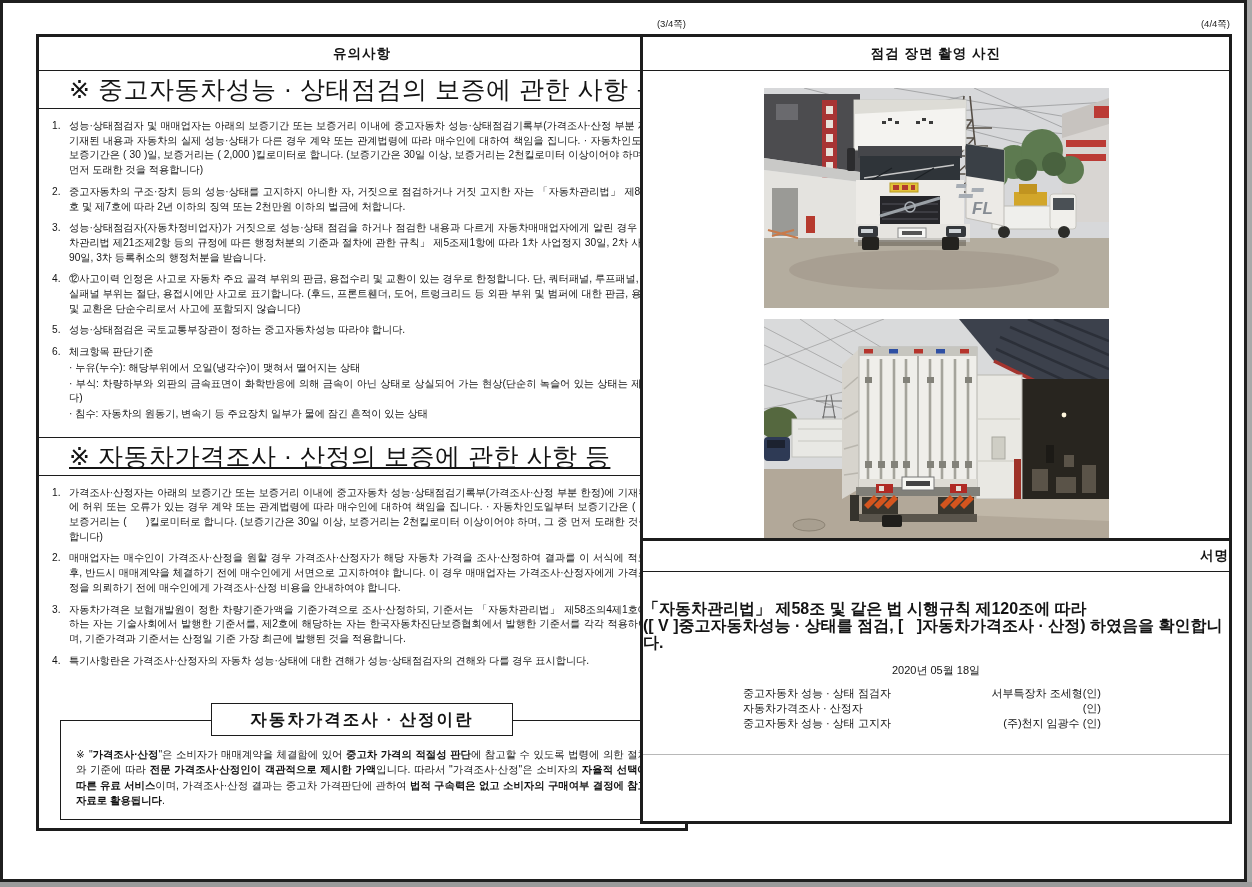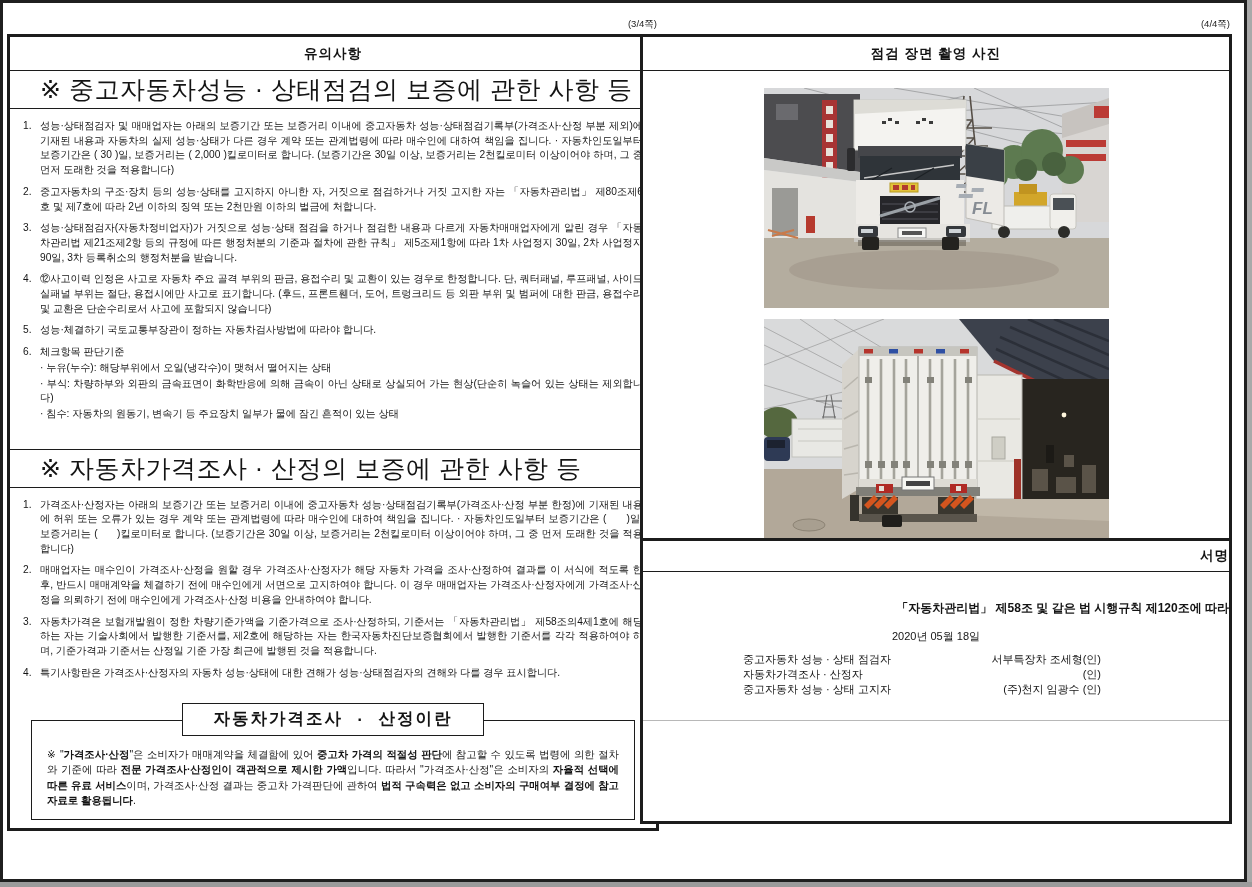--- a/index.html
+++ b/index.html
@@ -7,58 +7,58 @@
           font-family:"Liberation Sans","DejaVu Sans",sans-serif;color:#141414;}
   
   .edge-top{position:absolute;left:0;top:0;right:0;height:3px;background:#1f1f1f;}
   .edge-left{position:absolute;left:0;top:0;bottom:0;width:3px;background:#1f1f1f;}
   .edge-r-black{position:absolute;right:5px;top:0;bottom:0;width:3px;background:#1f1f1f;}
   .edge-r-gray{position:absolute;right:0;top:0;bottom:0;width:5px;background:#a9a9a9;}
   .edge-b-black{position:absolute;left:0;right:5px;bottom:5px;height:3px;background:#1f1f1f;}
   .edge-b-gray{position:absolute;left:0;right:0;bottom:0;height:5px;background:#9b9b9b;}
 
   .page-wrap{position:absolute;top:14px;}
-  .page-wrap.left{left:7px;width:652px;}
+  .page-wrap.left{left:36px;width:652px;}
   .page-wrap.right{left:640px;width:592px;}
   .page-num{font-size:9.5px;text-align:right;height:20px;line-height:20px;padding-right:2px;color:#222;}
   .page-box{border:3px solid #1c1c1c;background:#fff;box-sizing:border-box;display:flex;flex-direction:column;overflow:hidden;}
   .page-box.p3{height:797px;}
   .page-box.p4{height:790px;}
 
   .bar-title{flex:none;height:33px;line-height:33px;text-align:center;font-weight:bold;
              font-size:13.5px;letter-spacing:1px;border-bottom:1.5px solid #1c1c1c;}
   .sec-heading{flex:none;height:37px;line-height:37px;font-size:25px;letter-spacing:.5px;
                padding-left:30px;border-bottom:1.5px solid #1c1c1c;white-space:nowrap;}
-  .sec-heading.second{border-top:1.5px solid #1c1c1c;margin-top:18px;}
+  .sec-heading.second{border-top:1.5px solid #1c1c1c;margin-top:6px;text-decoration:underline;}
 
   .body-list{flex:none;padding:10px 13px 2px 13px;font-size:10.2px;line-height:14.7px;text-align:justify;}
   .item{display:flex;margin-bottom:7px;}
   .item .num{flex:none;width:17px;}
   .item .txt{flex:1;}
   .item .sub{margin-top:1px;}
 
   .note-area{margin-top:auto;flex:none;padding:0 21px 8px 21px;}
   .note-box{position:relative;border:1.5px solid #1c1c1c;margin-top:24px;padding:26px 15px 11px 15px;}
   .note-title{position:absolute;left:50%;top:-18px;transform:translateX(-50%);width:302px;height:33px;
               line-height:31px;background:#fff;border:1.5px solid #1c1c1c;text-align:center;
-              font-family:Liberation Mono, monospace;font-weight:bold;font-size:16.5px;letter-spacing:2px;
+              font-family:Liberation Serif, serif;font-weight:bold;font-size:16.5px;letter-spacing:2px;
               box-sizing:border-box;white-space:nowrap;}
   .note-body{margin:0;font-size:10.4px;line-height:15.2px;text-align:justify;}
   .note-body .b{font-weight:bold;}
 
   
   .photo-area{flex:none;height:467px;overflow:hidden;}
   .photo{display:block;margin:0 auto;}
   .photo.first{margin-top:17px;}
   .photo.second{margin-top:11px;}
 
   .sign-bar{flex:none;height:30px;line-height:30px;text-align:right;font-weight:bold;font-size:13.5px;
             letter-spacing:1px;border-top:3px solid #1c1c1c;border-bottom:1px solid #1c1c1c;}
   .sign-body{flex:1;display:flex;flex-direction:column;font-size:11px;}
-  .stmt{font-weight:bold;font-size:12px;text-align:right;line-height:17px;white-space:pre-wrap;}
+  .stmt{font-weight:bold;font-size:16px;text-align:left;line-height:17px;white-space:pre-wrap;}
   .stmt.first{margin-top:28px;}
   .sign-date{text-align:center;margin-top:12px;font-size:11px;}
   .sig-rows{margin-top:8px;}
   .sig-row{display:flex;padding:0 128px 0 100px;line-height:15.2px;justify-content:space-between;}
   .sig-role{flex:none;}
   .sig-val{margin-left:auto;text-align:right;}
   .divider{height:1px;background:#b8b8b8;margin:22px 0 0 0;}
   .confirm{margin-top:16px;}
   .confirm .stmt{margin-top:0;}
   .confirm-date{text-align:center;margin-top:14px;font-size:11px;white-space:pre-wrap;}
@@ -91,21 +91,21 @@
           <div class="item">
             <span class="num">3.</span>
             <div class="txt">성능·상태점검자(자동차정비업자)가 거짓으로 성능·상태 점검을 하거나 점검한 내용과 다르게 자동차매매업자에게 알린 경우 「자동차관리법 제21조제2항 등의 규정에 따른 행정처분의 기준과 절차에 관한 규칙」 제5조제1항에 따라 1차 사업정지 30일, 2차 사업정지 90일, 3차 등록취소의 행정처분을 받습니다.</div>
           </div>
           <div class="item">
             <span class="num">4.</span>
             <div class="txt">⑫사고이력 인정은 사고로 자동차 주요 골격 부위의 판금, 용접수리 및 교환이 있는 경우로 한정합니다. 단, 쿼터패널, 루프패널, 사이드실패널 부위는 절단, 용접시에만 사고로 표기합니다. (후드, 프론트휀더, 도어, 트렁크리드 등 외판 부위 및 범퍼에 대한 판금, 용접수리 및 교환은 단순수리로서 사고에 포함되지 않습니다)</div>
           </div>
           <div class="item">
             <span class="num">5.</span>
-            <div class="txt">성능·체결하기 국토교통부장관이 정하는 자동차검사방법에 따라야 합니다.</div>
+            <div class="txt">성능·상태점검은 국토교통부장관이 정하는 중고자동차성능 따라야 합니다.</div>
           </div>
           <div class="item">
             <span class="num">6.</span>
             <div class="txt">체크항목 판단기준<div class="sub">· 누유(누수): 해당부위에서 오일(냉각수)이 맺혀서 떨어지는 상태</div><div class="sub">· 부식: 차량하부와 외판의 금속표면이 화학반응에 의해 금속이 아닌 상태로 상실되어 가는 현상(단순히 녹슬어 있는 상태는 제외합니다)</div><div class="sub">· 침수: 자동차의 원동기, 변속기 등 주요장치 일부가 물에 잠긴 흔적이 있는 상태</div></div>
           </div>
         </div>
       <div class="sec-heading second">※ 자동차가격조사 · 산정의 보증에 관한 사항 등</div>
       <div class="body-list">
           <div class="item">
             <span class="num">1.</span>
@@ -358,20 +358,21 @@
           <rect x="95" y="195" width="118" height="8" fill="#4a463e" opacity="0.85"></rect>
           <rect x="118" y="196" width="20" height="12" rx="2" fill="#1f1e1b"></rect>
           <rect x="86" y="176" width="9" height="26" fill="#35332d"></rect>
           <ellipse cx="45" cy="206" rx="16" ry="6" fill="#a89f90" stroke="#8c8374"></ellipse>
         </svg>
       </div>
 
       <div class="sign-bar">서명</div>
       <div class="sign-body">
         <div class="stmt first">「자동차관리법」 제58조 및 같은 법 시행규칙 제120조에 따라</div>
+        <div class="stmt">([ V ]중고자동차성능 · 상태를 점검, [&nbsp;&nbsp;&nbsp;]자동차가격조사 · 산정) 하였음을 확인합니다.</div>
         <div class="sign-date">2020년 05월 18일</div>
         <div class="sig-rows">
             <div class="sig-row">
               <span class="sig-role">중고자동차 성능 · 상태 점검자</span>
               <span class="sig-val">서부특장차 조세형(인)</span>
             </div>
             <div class="sig-row">
               <span class="sig-role">자동차가격조사 · 산정자</span>
               <span class="sig-val">(인)</span>
             </div>

